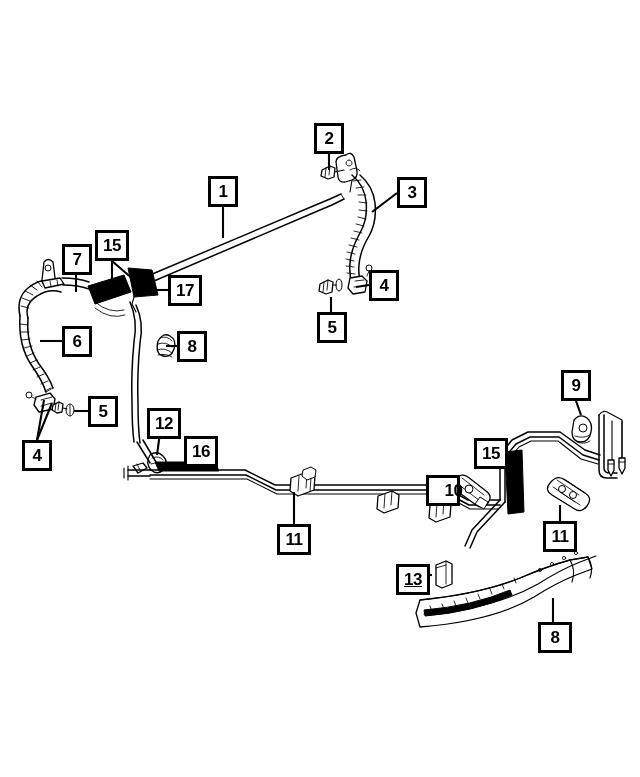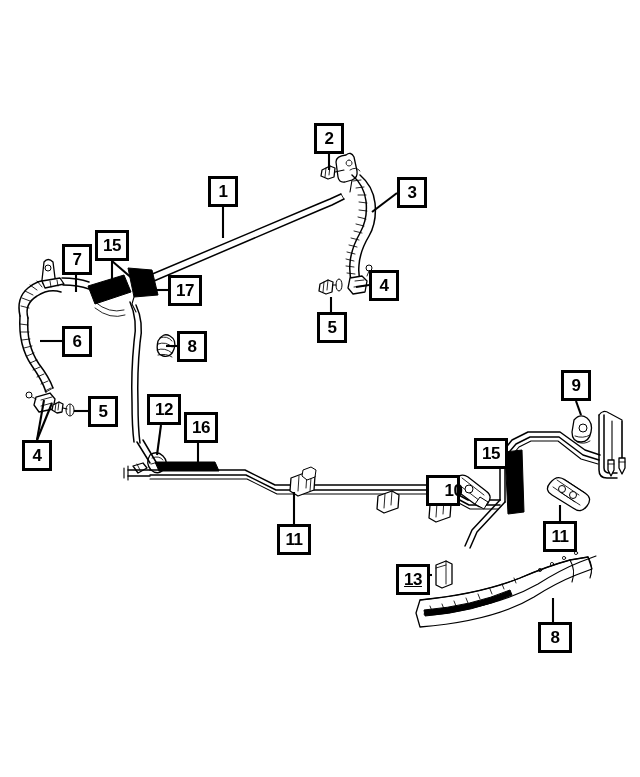--- a/index.html
+++ b/index.html
@@ -365,23 +365,23 @@
     <div class="callout w2" style="left:168px; top:275px;">17</div>
 
     <div class="callout w1" style="left:62px; top:326px;">6</div>
 
     <div class="callout w1" style="left:177px; top:331px;">8</div>
 
     <div class="callout w1" style="left:88px; top:396px;">5</div>
 
     <div class="callout w1" style="left:22px; top:440px;">4</div>
 
-    <div class="callout w2" style="left:147px; top:394px;">12</div>
-
-    <div class="callout w2" style="left:184px; top:412px;">16</div>
+    <div class="callout w2" style="left:147px; top:408px;">12</div>
+
+    <div class="callout w2" style="left:184px; top:436px;">16</div>
 
     <div class="callout w2" style="left:277px; top:524px;">11</div>
 
     <div class="callout w1" style="left:561px; top:370px;">9</div>
 
     <div class="callout w2" style="left:474px; top:438px;">15</div>
 
     <div class="callout w2" style="left:426px; top:475px;padding-left:21px;">10</div>
 
     <div class="callout w2" style="left:543px; top:521px;">11</div>

